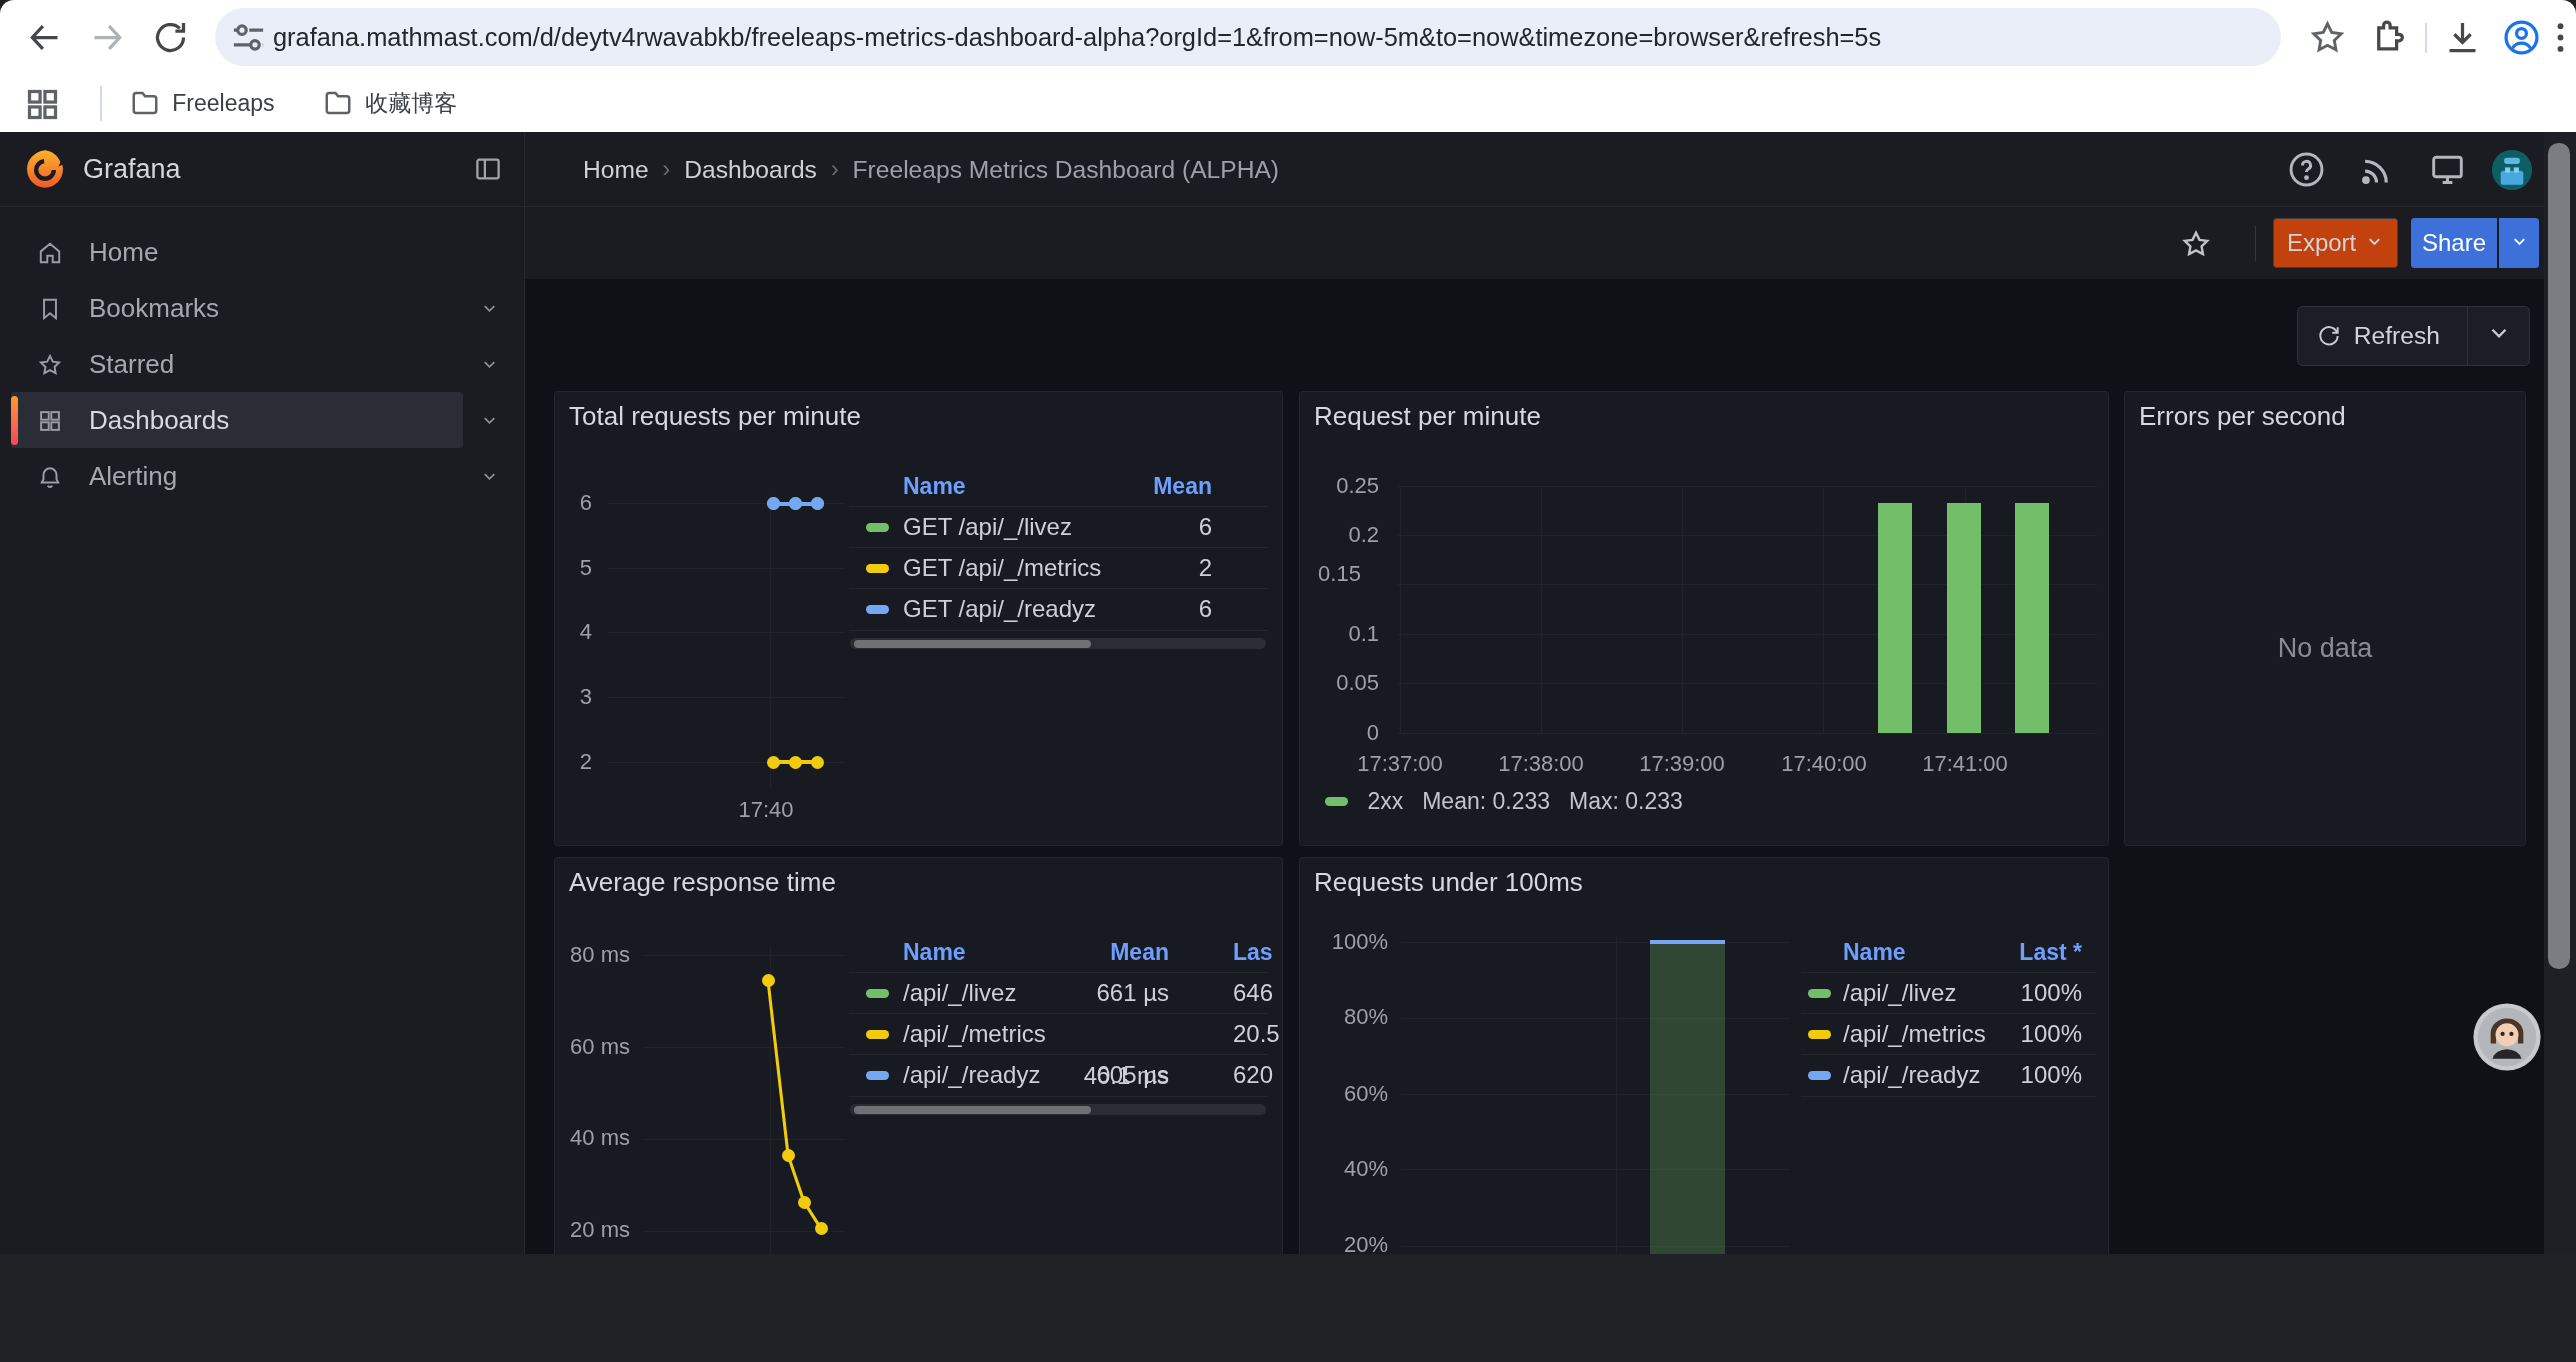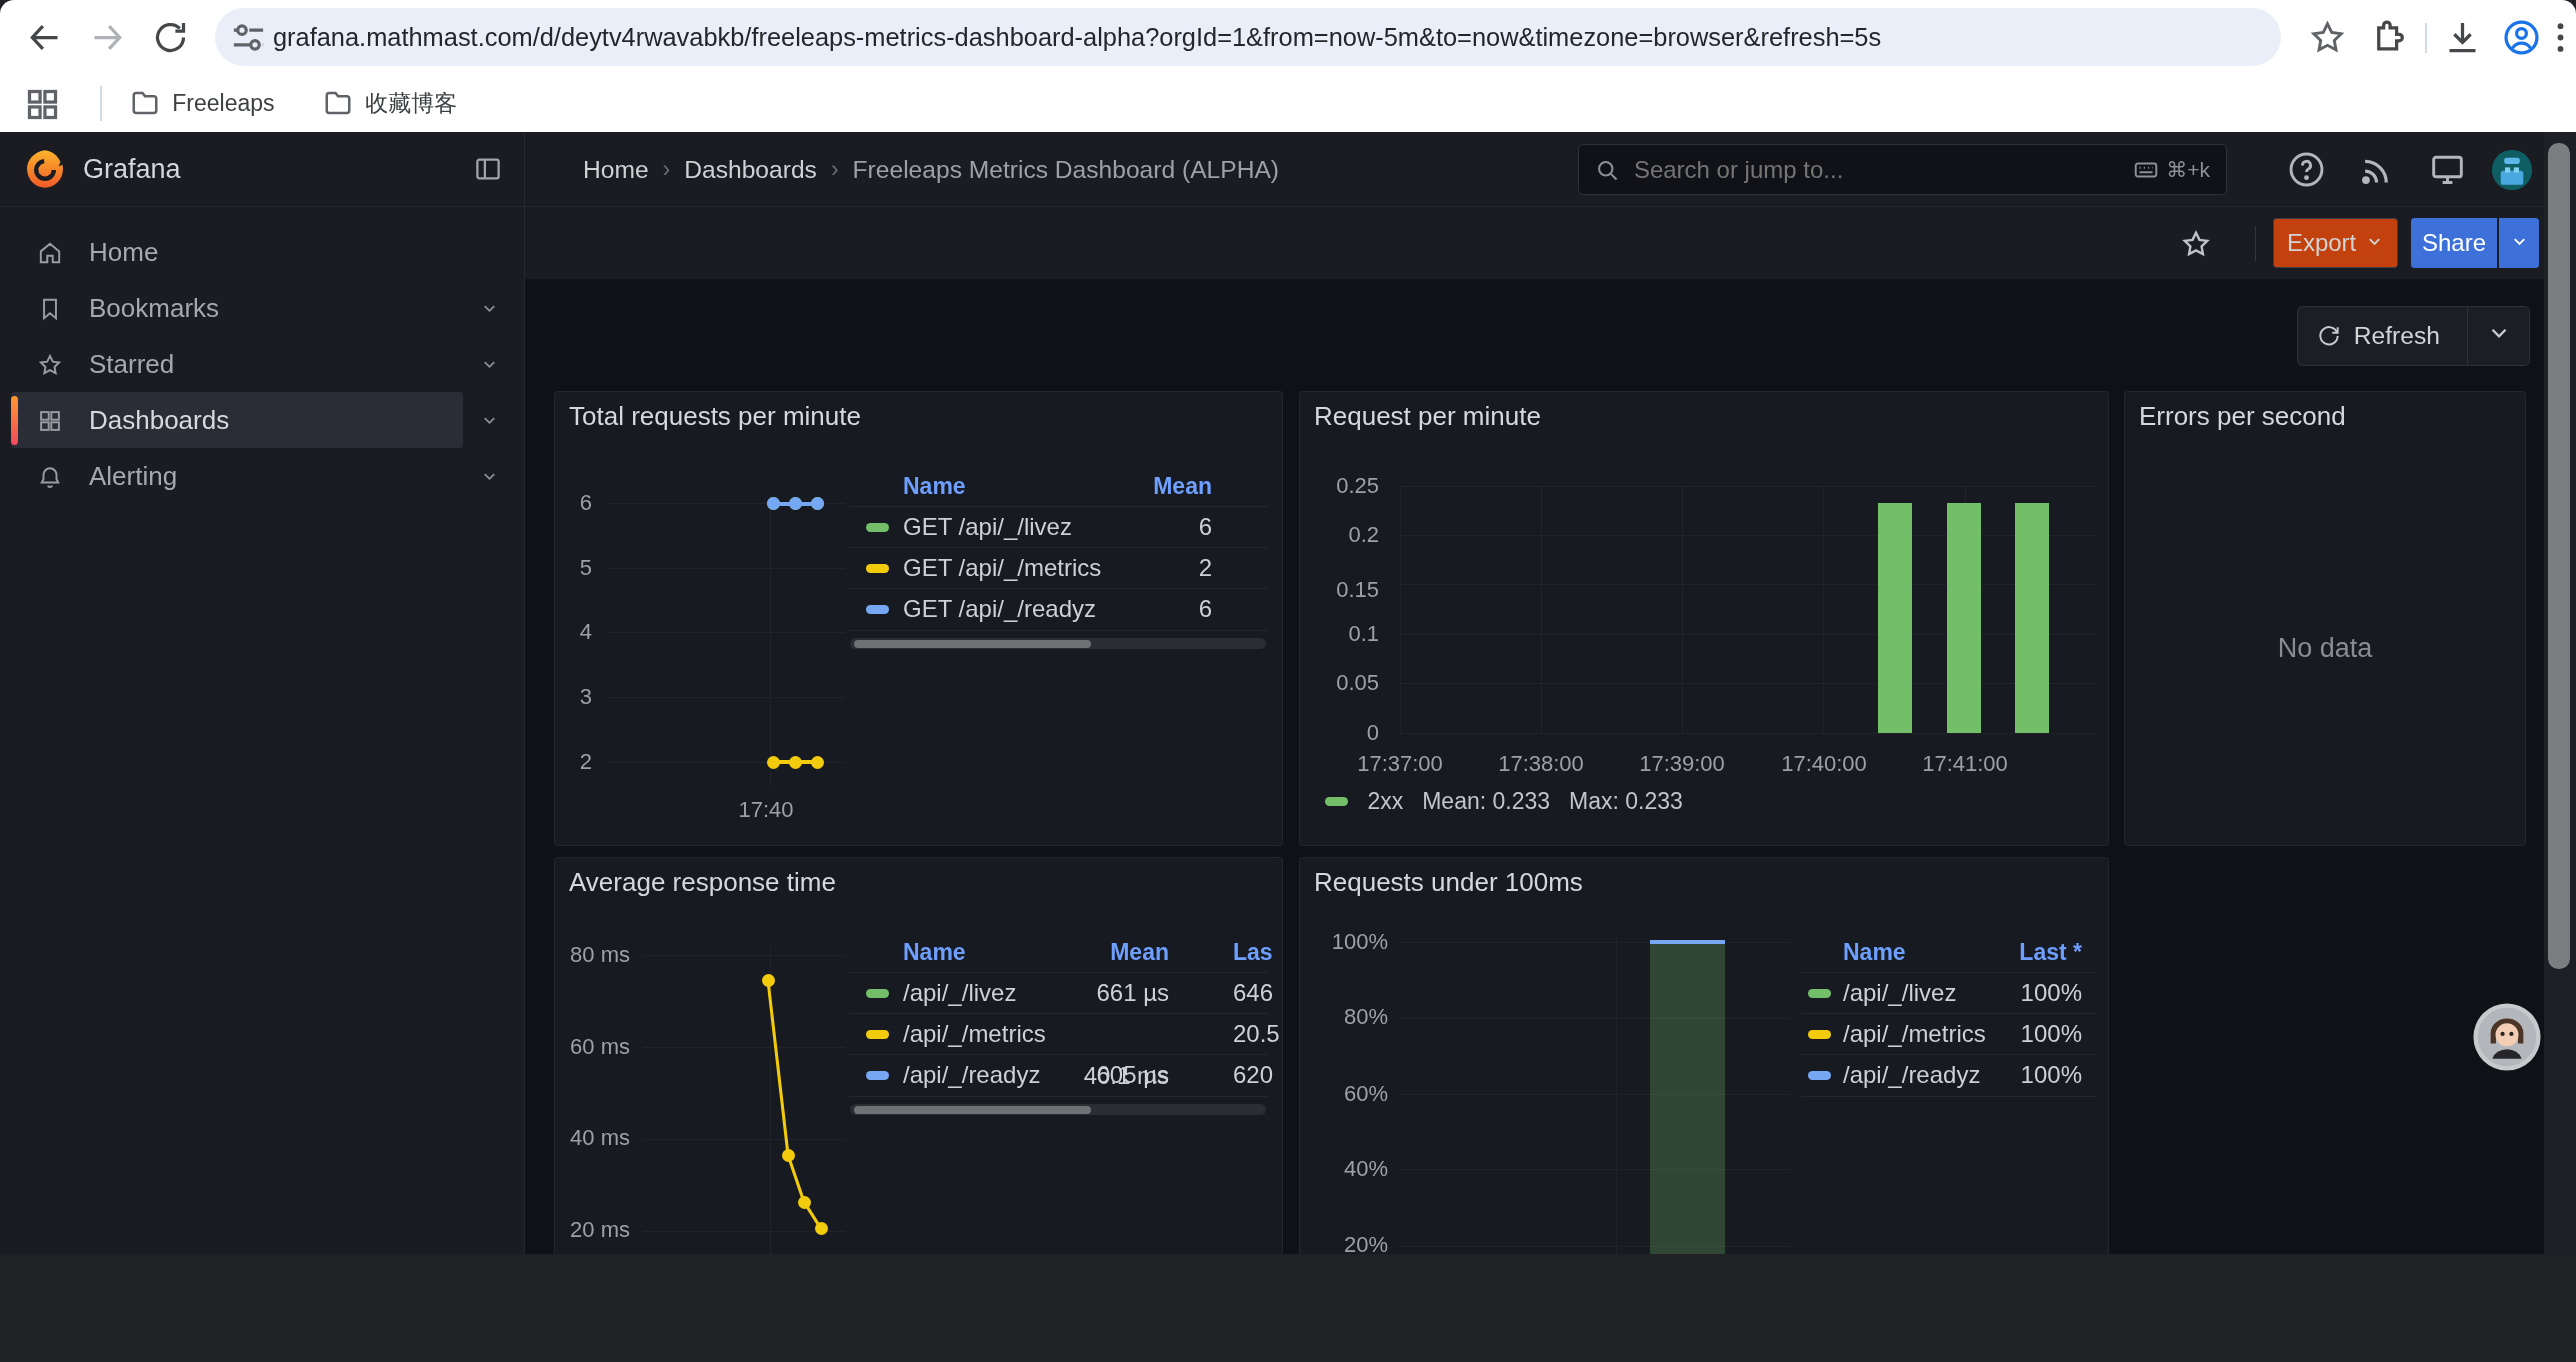--- a/index.html
+++ b/index.html
@@ -174,34 +174,20 @@
   </div>
 
   <div class="g-sidebar"></div>
   <div class="g-header">
     <div class="crumbs">
       <span class="crumb">Home</span>
       <span class="crumb-sep">›</span>
       <span class="crumb">Dashboards</span>
       <span class="crumb-sep">›</span>
       <span class="crumb current">Freeleaps Metrics Dashboard (ALPHA)</span>
-    </div>
-    <div class="gsearch">
-      <svg viewBox="0 0 24 24" fill="none" stroke="currentColor" stroke-width="2">
-          <circle cx="10.5" cy="10.5" r="6.5"></circle>
-          <path d="M15.5 15.5 L21 21"></path>
-        </svg>
-      <input placeholder="Search or jump to..." style="">
-      <span class="shortcut">
-        <svg viewBox="0 0 24 24" fill="none" stroke="currentColor" stroke-width="1.8" style="width:26px;height:26px">
-            <rect x="2.5" y="6" width="19" height="12" rx="2"></rect>
-            <path d="M6 10 h1 M10 10 h1 M14 10 h1 M18 10 h0.5 M6 14 h12"></path>
-          </svg>
-        <span>⌘+k</span>
-      </span>
     </div>
     <div class="hicon" style="left:1762px">
       <svg viewBox="0 0 24 24" fill="none" stroke="currentColor" stroke-width="1.8">
           <circle cx="12" cy="12" r="9.5"></circle>
           <path d="M9.5 9.5 a2.5 2.5 0 1 1 3.6 2.2 c-.8.4-1.1 1-1.1 1.8"></path>
           <circle cx="12" cy="17" r="0.6" fill="currentColor"></circle>
         </svg>
     </div>
     <div class="hicon" style="left:1832px">
       <svg viewBox="0 0 24 24" fill="none" stroke="currentColor" stroke-width="2">
@@ -384,21 +370,21 @@
     <h2 class="ptitle">Total requests per minute</h2>
   </section>
 
   <section class="panel" style="left:1299px;top:391px;width:810px;height:455px">
     <div class="pbody" id="plot1">
         <div class="gridh" style="left: 98px; top: 94px; width: 699px;"></div>
         <div class="ytick" style="left: 0px; top: 81px; width: 79px;">0.25</div>
         <div class="gridh" style="left: 98px; top: 143px; width: 699px;"></div>
         <div class="ytick" style="left: 0px; top: 130px; width: 79px;">0.2</div>
         <div class="gridh" style="left: 98px; top: 192px; width: 699px;"></div>
-        <div class="ytick" style="left: 0px; top: 185px; width: 79px;">0.15</div>
+        <div class="ytick" style="left: 0px; top: 169px; width: 79px; text-align: center;">0.15</div>
         <div class="gridh" style="left: 98px; top: 242px; width: 699px;"></div>
         <div class="ytick" style="left: 0px; top: 229px; width: 79px;">0.1</div>
         <div class="gridh" style="left: 98px; top: 291px; width: 699px;"></div>
         <div class="ytick" style="left: 0px; top: 278px; width: 79px;">0.05</div>
         <div class="gridh" style="left: 98px; top: 341px; width: 699px;"></div>
         <div class="ytick" style="left: 0px; top: 328px; width: 79px;">0</div>
         <div class="gridv" style="left: 100px; top: 94px; height: 247px;"></div>
         <div class="gridv" style="left: 241px; top: 94px; height: 247px;"></div>
         <div class="gridv" style="left: 382px; top: 94px; height: 247px;"></div>
         <div class="gridv" style="left: 523px; top: 94px; height: 247px;"></div>

